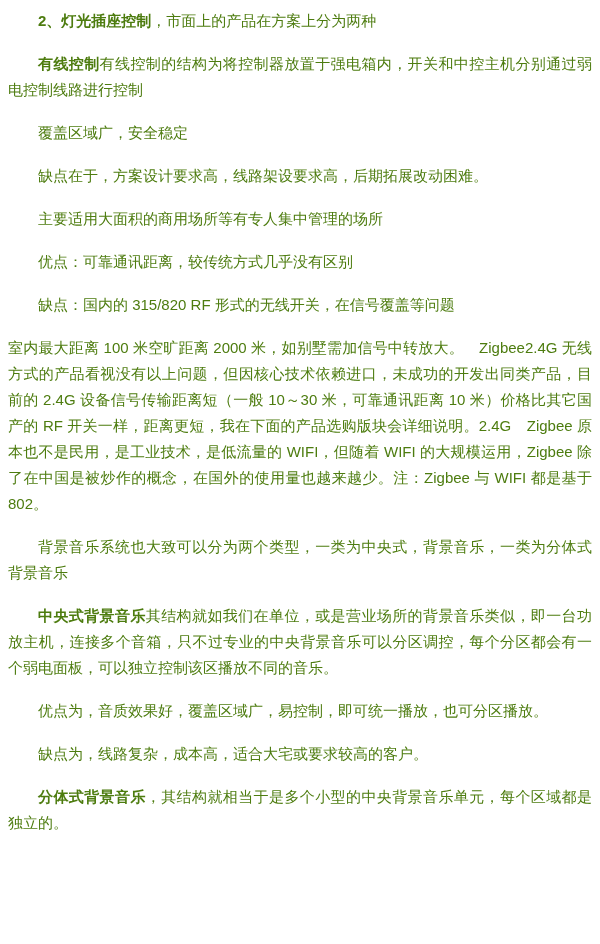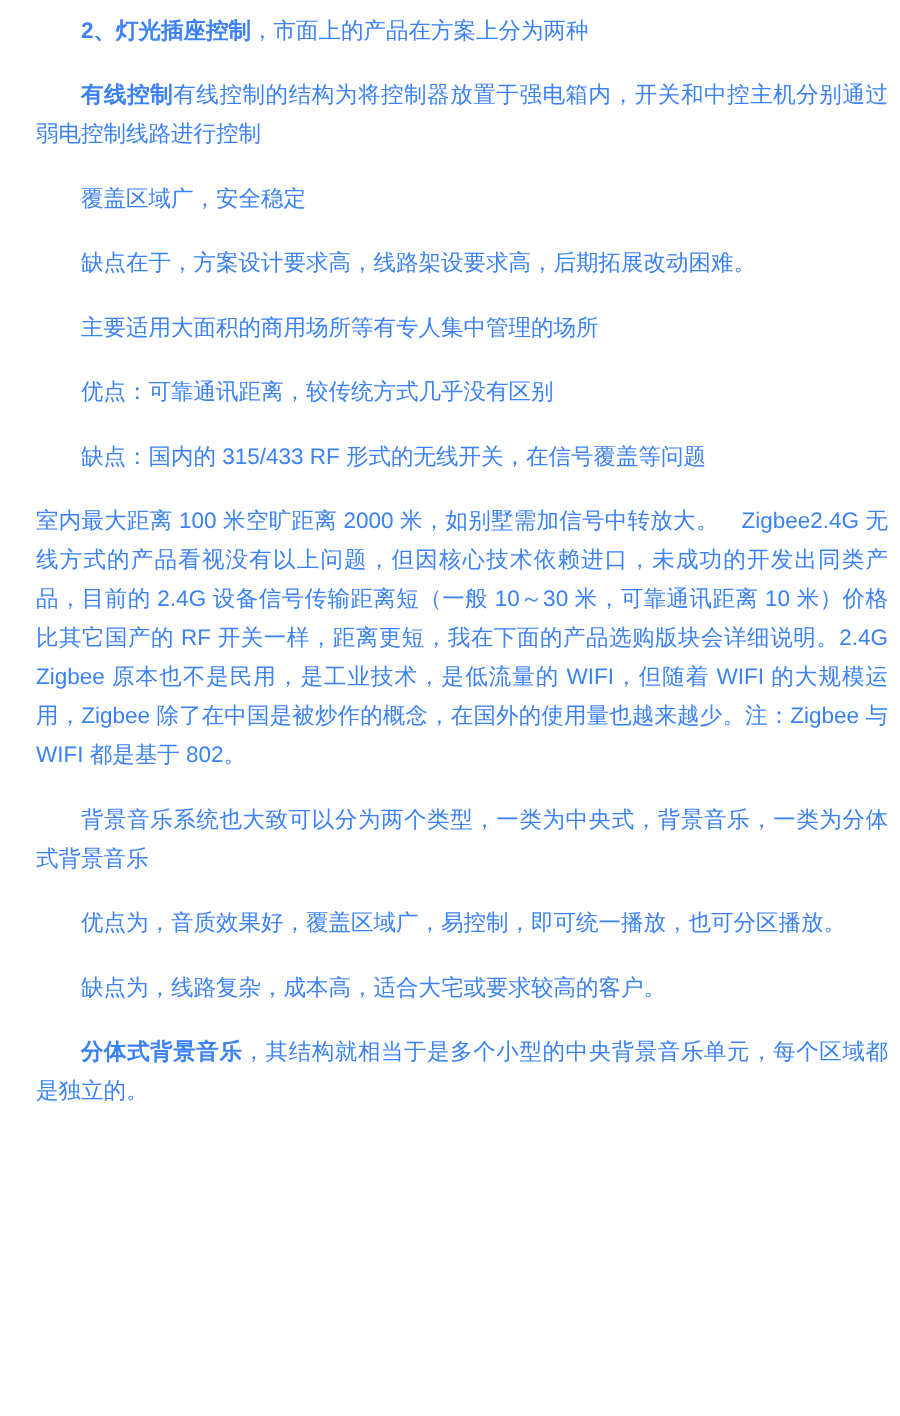--- a/index.html
+++ b/index.html
@@ -1,25 +1,25 @@
 <!DOCTYPE html>
 <html><head>
 <meta charset="utf-8">
 <style>
   html, body { margin: 0; padding: 0; background: #ffffff; }
   .page {
     width: 600px;
     height: 944px;
     box-sizing: border-box;
     background: #ffffff;
-    padding: 8px 8px 0 24px;
+    padding: 8px 8px 0 8px;
     overflow: hidden;
     font-family: "Liberation Sans", "DejaVu Sans", sans-serif;
     font-size: 15px;
-    color: #3b82f6;
+    color: #4d7c0f;
   }
   .para {
     margin: 17px 0;
     line-height: 26px;
     text-align: justify;
   }
   .para:first-child { margin-top: 0; }
   .para.indent { text-indent: 2em; }
   .para b { font-weight: bold; }
 </style>
@@ -35,27 +35,28 @@
   <p class="para indent"><span>覆盖区域广，安全稳定</span></p>
 
   <p class="para indent"><span>缺点在于，方案设计要求高，线路架设要求高，后期拓展改动困难。</span></p>
 
 
   <p class="para indent"><span>主要适用大面积的商用场所等有专人集中管理的场所</span></p>
 
 
   <p class="para indent"><span>优点：可靠通讯距离，较传统方式几乎没有区别</span></p>
 
-  <p class="para indent"><span>缺点：国内的 315/433 RF 形式的无线开关，在信号覆盖等问题</span></p>
+  <p class="para indent"><span>缺点：国内的 315/820 RF 形式的无线开关，在信号覆盖等问题</span></p>
 
   <p class="para"><span>室内最大距离 100 米空旷距离 2000 米，如别墅需加信号中转放大。　Zigbee2.4G 无线方式的产品看视没有以上问题，但因核心技术依赖进口，未成功的开发出同类产品，目前的 2.4G 设备信号传输距离短（一般 10～30 米，可靠通讯距离 10 米）价格比其它国产的 RF 开关一样，距离更短，我在下面的产品选购版块会详细说明。2.4G　Zigbee 原本也不是民用，是工业技术，是低流量的 WIFI，但随着 WIFI 的大规模运用，Zigbee 除了在中国是被炒作的概念，在国外的使用量也越来越少。注：Zigbee 与 WIFI 都是基于 802。</span></p>
 
 
   <p class="para indent"><span>背景音乐系统也大致可以分为两个类型，一类为中央式，背景音乐，一类为分体式背景音乐</span></p>
 
+  <p class="para indent"><b>中央式背景音乐</b><span>其结构就如我们在单位，或是营业场所的背景音乐类似，即一台功放主机，连接多个音箱，只不过专业的中央背景音乐可以分区调控，每个分区都会有一个弱电面板，可以独立控制该区播放不同的音乐。</span></p>
 
   <p class="para indent"><span>优点为，音质效果好，覆盖区域广，易控制，即可统一播放，也可分区播放。</span></p>
 
   <p class="para indent"><span>缺点为，线路复杂，成本高，适合大宅或要求较高的客户。</span></p>
 
   <p class="para indent"><b>分体式背景音乐</b><span>，其结构就相当于是多个小型的中央背景音乐单元，每个区域都是独立的。</span></p>
 
 </div>
 
 </body></html>

